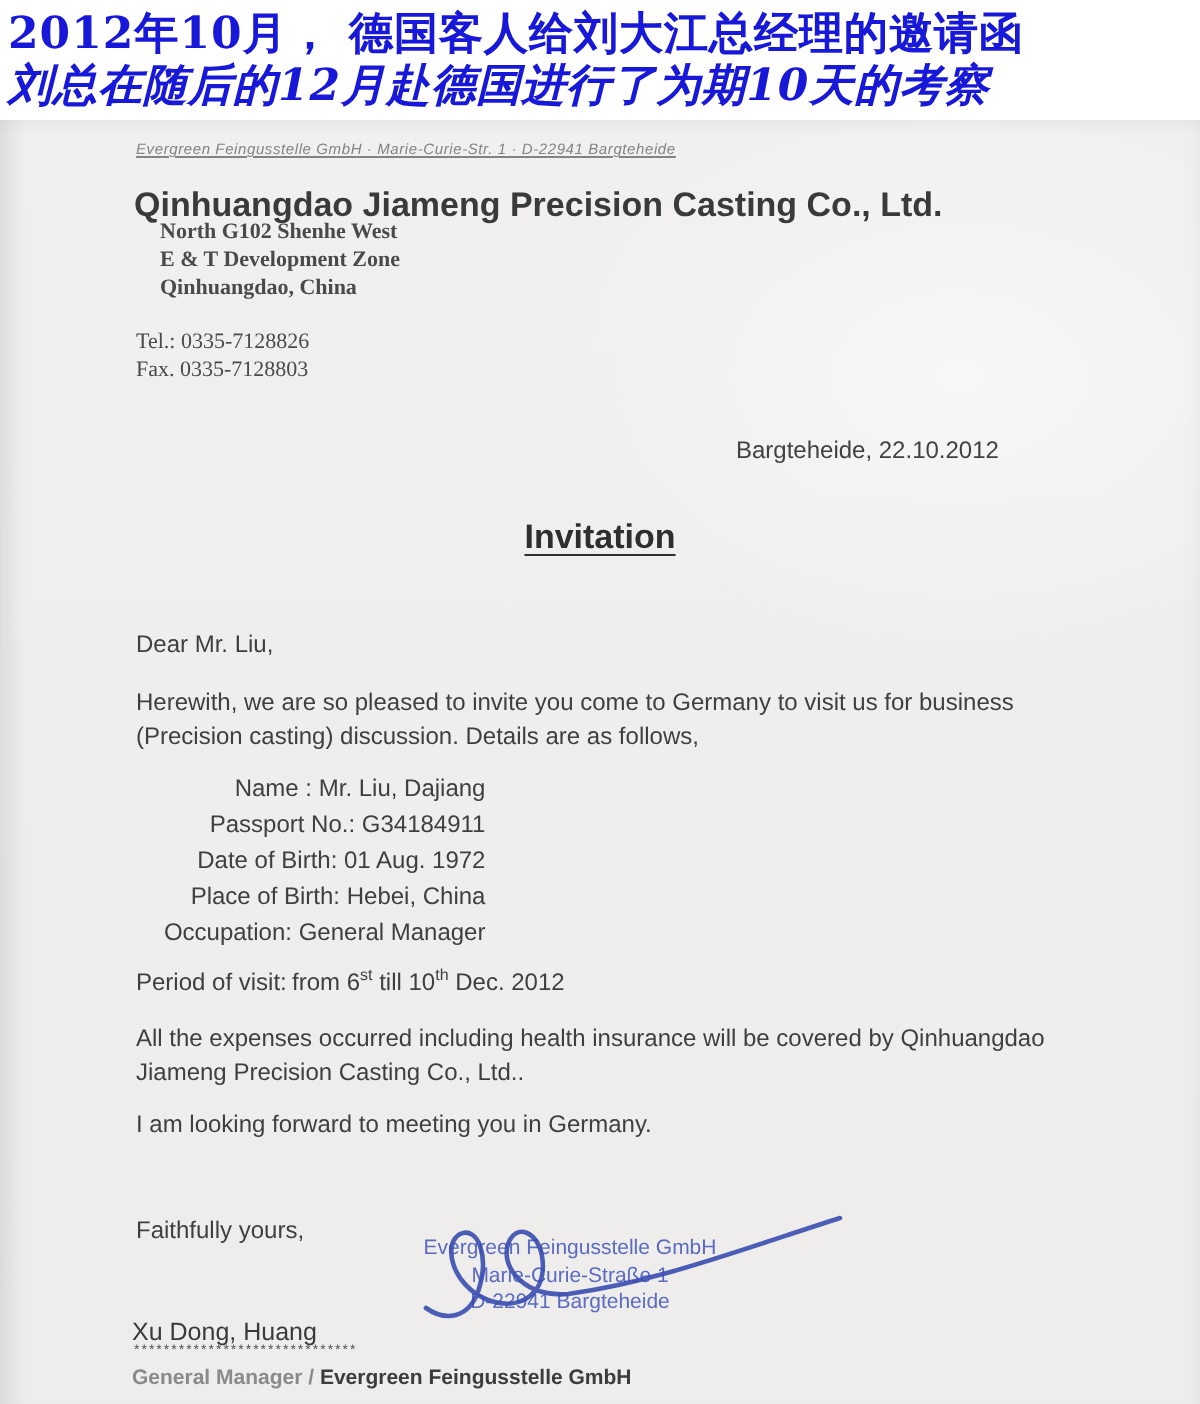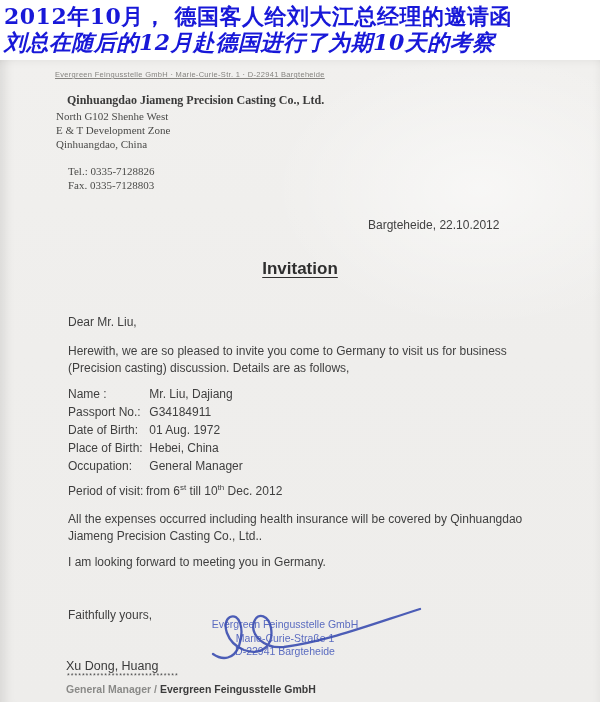--- a/index.html
+++ b/index.html
@@ -26,42 +26,42 @@
     background:
       radial-gradient(ellipse 300px 200px at 80% 20%, rgba(255,255,255,.5), rgba(255,255,255,0) 70%),
       linear-gradient(180deg, #f1f0ee 0%, #efeeec 45%, #eeedeb 100%);
     box-shadow: inset 14px 0 12px -10px rgba(0,0,0,.10),
                 inset -8px 0 10px -8px rgba(0,0,0,.06),
                 inset 0 10px 8px -8px rgba(0,0,0,.05);
     color:#3f3f3f;
   }
   .abs { position:absolute; white-space:nowrap; }
   .lh-small {
-    left:55px; top:10px;
-    font-size:7.5px; color:#85837f;
+    left:68px; top:10px;
+    font-size:7.5px; font-style:italic; color:#85837f;
     text-decoration:underline; letter-spacing:.3px;
   }
-  .company-name { left:67px; top:33px; font-size:12px; font-weight:bold; color:#3a3a3a;font-family:Liberation Serif, serif; }
-  .addr { left:56px; font-family:"Liberation Serif", serif; font-size:11px; color:#4a4a48; }
+  .company-name { left:67px; top:33px; font-size:17px; font-weight:bold; color:#3a3a3a; }
+  .addr { left:80px; font-family:"Liberation Serif", serif; font-size:11px; color:#4a4a48;font-weight:bold; }
   .addr.a1 { top:50px; } .addr.a2 { top:64px; } .addr.a3 { top:78px; }
   .tel { left:68px; top:105px; font-family:"Liberation Serif", serif; font-size:11px; color:#4a4a48; }
   .fax { left:68px; top:119px; font-family:"Liberation Serif", serif; font-size:11px; color:#4a4a48; }
   .dateline { left:368px; top:158px; font-size:12px; color:#414141; }
   .title {
     left:0; top:199px; width:100%; text-align:center;
     font-size:17px; font-weight:bold; color:#2e2e2e;
   }
   .title span { text-decoration:underline; text-underline-offset:3px; }
   .salutation { left:68px; top:255px; font-size:12px; }
   .intro {
     left:68px; top:283px; width:478px; white-space:normal;
     font-size:12px; line-height:17px; color:#3f3f3f;
   }
   .details { left:68px; top:327px; font-size:12px; }
-  .drow { height:18px; }
+  .drow { height:18px;text-align:right; }
   .dlabel { display:inline-block; width:78px; }
   .dvalue { display:inline-block; }
   .period { left:68px; top:423px; font-size:12px; }
   .period .plabel { display:inline-block; width:78px; }
   .period sup { font-size:8px; }
   .expenses {
     left:68px; top:451px; width:486px; white-space:normal;
     font-size:12px; line-height:17px;
   }
   .closing { left:68px; top:495px; font-size:12px; }

